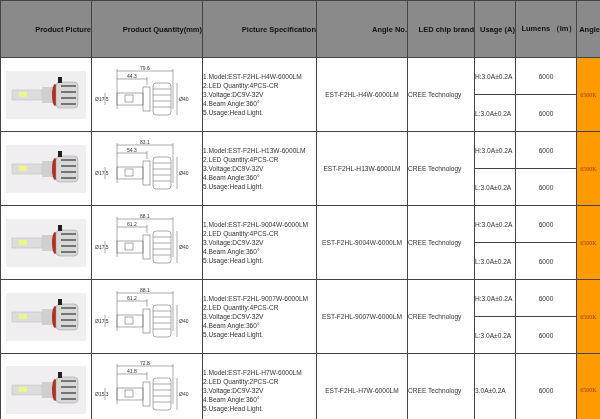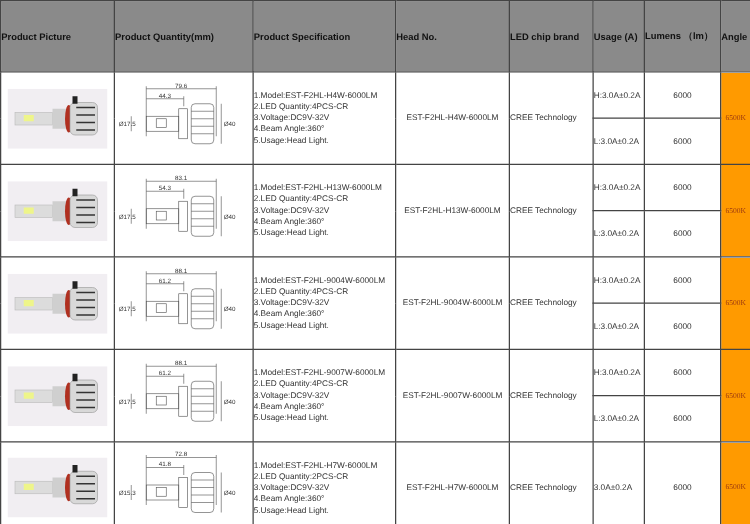--- a/index.html
+++ b/index.html
@@ -15,21 +15,21 @@
     padding: 0;
     vertical-align: middle;
     overflow: hidden;
   }
   th.hdr {
     background: #8a8a8a;
     color: #111;
     font-size: 7.5px;
     font-weight: bold;
     height: 56px;
-    text-align: left;
+    text-align: right;
     white-space: nowrap;
   }
   td.pic { background: #fff; text-align: center; }
   td.dim { background: #fff; text-align: center; }
   td.specs {
     font-size: 6.6px;
     line-height: 9px;
     color: #333;
     padding-left: 2px;
     white-space: nowrap;
@@ -65,22 +65,22 @@
     <col style="width:91px">
     <col style="width:67px">
     <col style="width:41px">
     <col style="width:61px">
     <col style="width:24px">
   </colgroup>
   <thead>
     <tr>
       <th class="hdr">Product Picture</th>
       <th class="hdr">Product Quantity(mm)</th>
-      <th class="hdr">Product Specification</th>
-      <th class="hdr">Head No.</th>
+      <th class="hdr">Picture Specification</th>
+      <th class="hdr">Angle No.</th>
       <th class="hdr">LED chip brand</th>
       <th class="hdr">Usage (A)</th>
       <th class="hdr">Lumens （lm）</th>
       <th class="hdr">Angle</th>
     </tr>
   </thead>
   <tbody id="tbody">
       <tr>
         <td class="pic" rowspan="2">
           <div>

